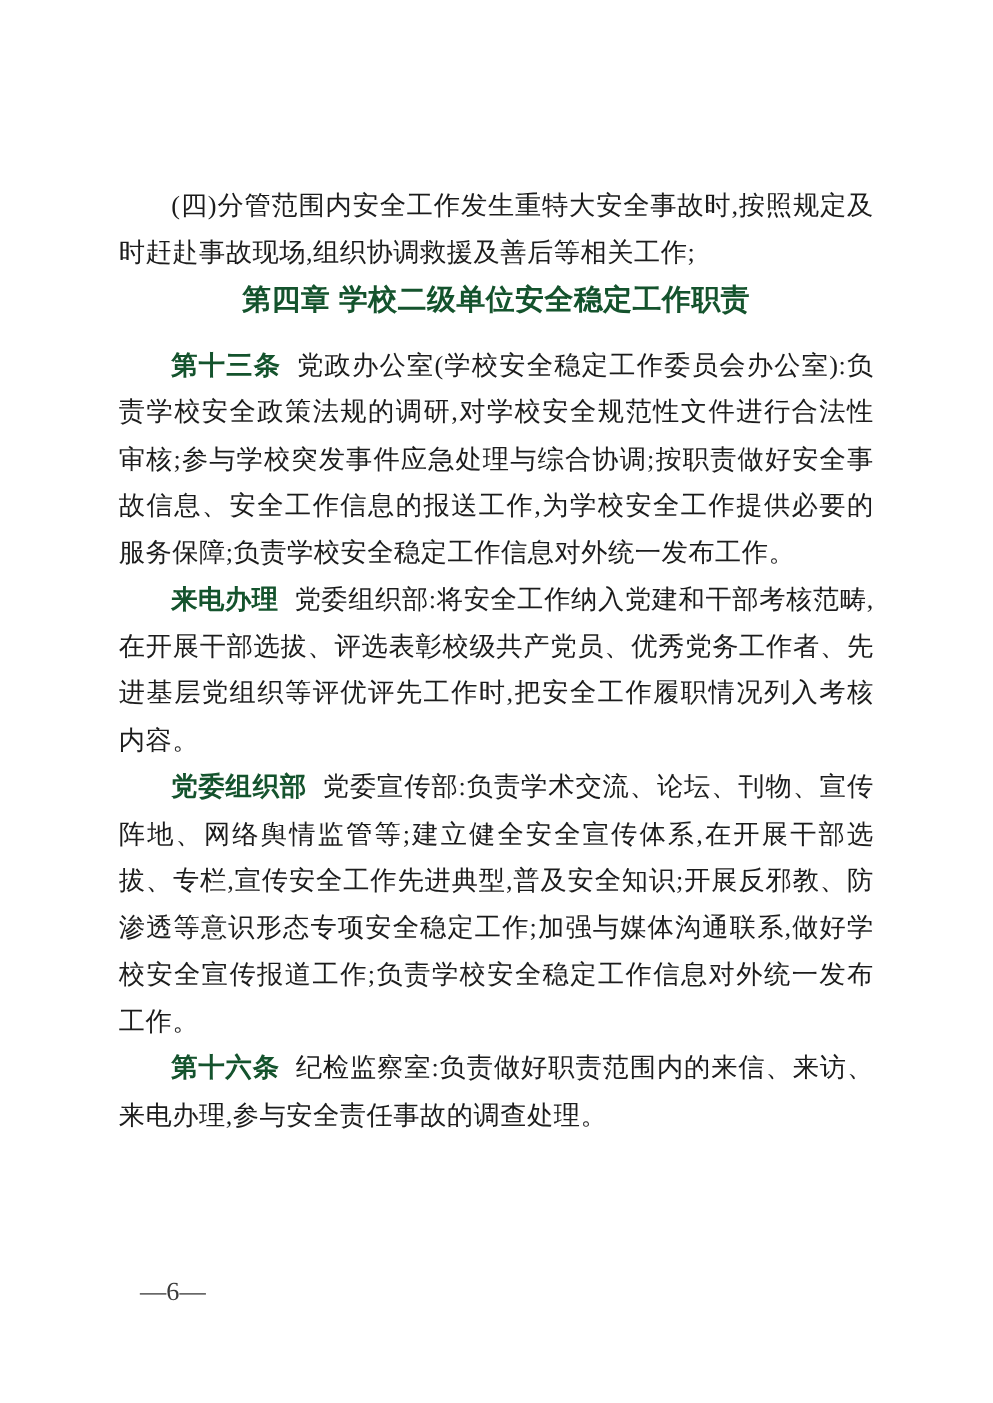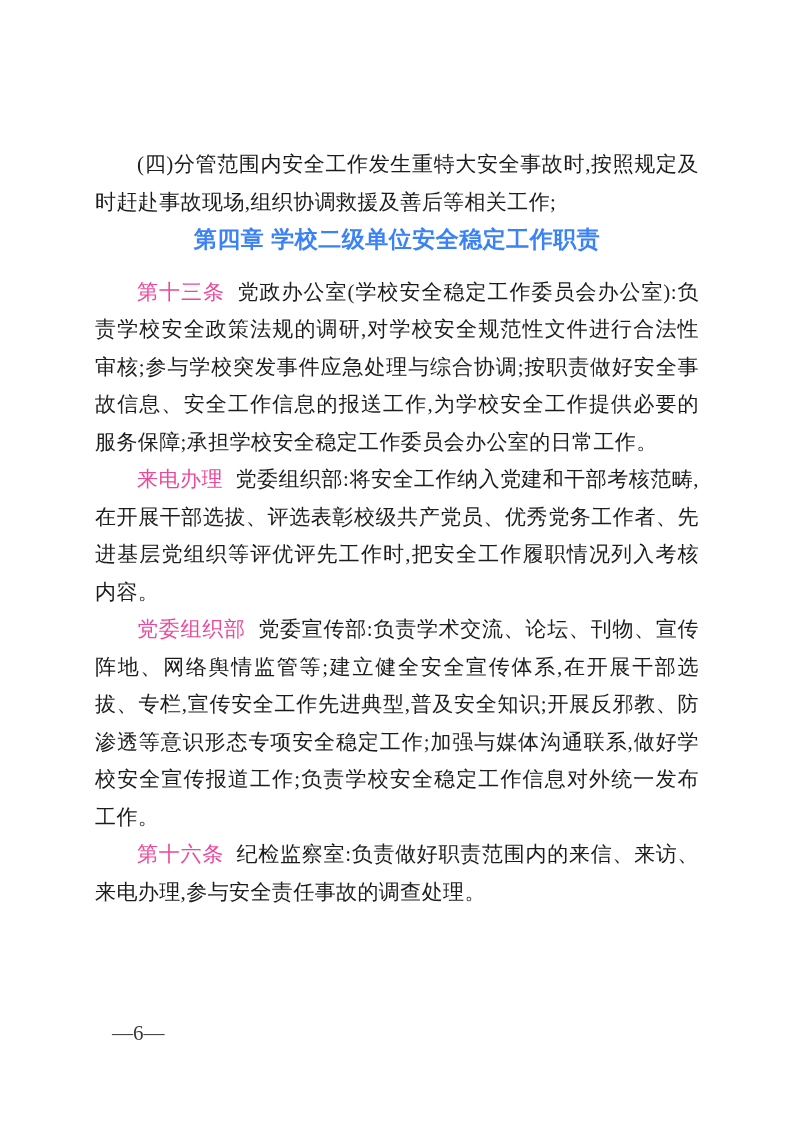--- a/index.html
+++ b/index.html
@@ -33,26 +33,26 @@
   }
   .chapter-heading {
     margin: 0 0 15px 0;
     font-family: "Liberation Sans", "DejaVu Sans", sans-serif;
     font-weight: 700;
     font-size: 23px;
     line-height: 37.5px;
     text-align: center;
     text-indent: 0;
     letter-spacing: 0.5px;
-    color: #3b82f6;
+    color: #14532d;
   }
   .article-label {
-    font-weight: 400;
+    font-weight: 700;
     margin-right: 0.6em;
-    color: #ec4899;
+    color: #14532d;
   }
   .page-footer {
     position: absolute;
     left: 112px;
     top: 1021px;
     font-size: 21px;
     line-height: 24px;
     color: #3a3a3a;
     font-family: "Liberation Serif", "DejaVu Serif", serif;
   }
@@ -62,21 +62,21 @@
 
 <div class="page">
   <div class="content">
 
     <p class="body-para">(四)分管范围内安全工作发生重特大安全事故时,按照规定及时赶赴事故现场,组织协调救援及善后等相关工作;</p>
 
 
     <h2 class="chapter-heading">第四章 学校二级单位安全稳定工作职责</h2>
 
     <p class="body-para">
-      <span class="article-label">第十三条</span><span>党政办公室(学校安全稳定工作委员会办公室):负责学校安全政策法规的调研,对学校安全规范性文件进行合法性审核;参与学校突发事件应急处理与综合协调;按职责做好安全事故信息、安全工作信息的报送工作,为学校安全工作提供必要的服务保障;承担学校安全稳定工作委员会办公室的日常工作。</span>
+      <span class="article-label">第十三条</span><span>党政办公室(学校安全稳定工作委员会办公室):负责学校安全政策法规的调研,对学校安全规范性文件进行合法性审核;参与学校突发事件应急处理与综合协调;按职责做好安全事故信息、安全工作信息的报送工作,为学校安全工作提供必要的服务保障;负责学校安全稳定工作信息对外统一发布工作。</span>
     </p>
 
     <p class="body-para">
       <span class="article-label">来电办理</span><span>党委组织部:将安全工作纳入党建和干部考核范畴,在开展干部选拔、评选表彰校级共产党员、优秀党务工作者、先进基层党组织等评优评先工作时,把安全工作履职情况列入考核内容。</span>
     </p>
 
     <p class="body-para">
       <span class="article-label">党委组织部</span><span>党委宣传部:负责学术交流、论坛、刊物、宣传阵地、网络舆情监管等;建立健全安全宣传体系,在开展干部选拔、专栏,宣传安全工作先进典型,普及安全知识;开展反邪教、防渗透等意识形态专项安全稳定工作;加强与媒体沟通联系,做好学校安全宣传报道工作;负责学校安全稳定工作信息对外统一发布工作。</span>
     </p>
 

